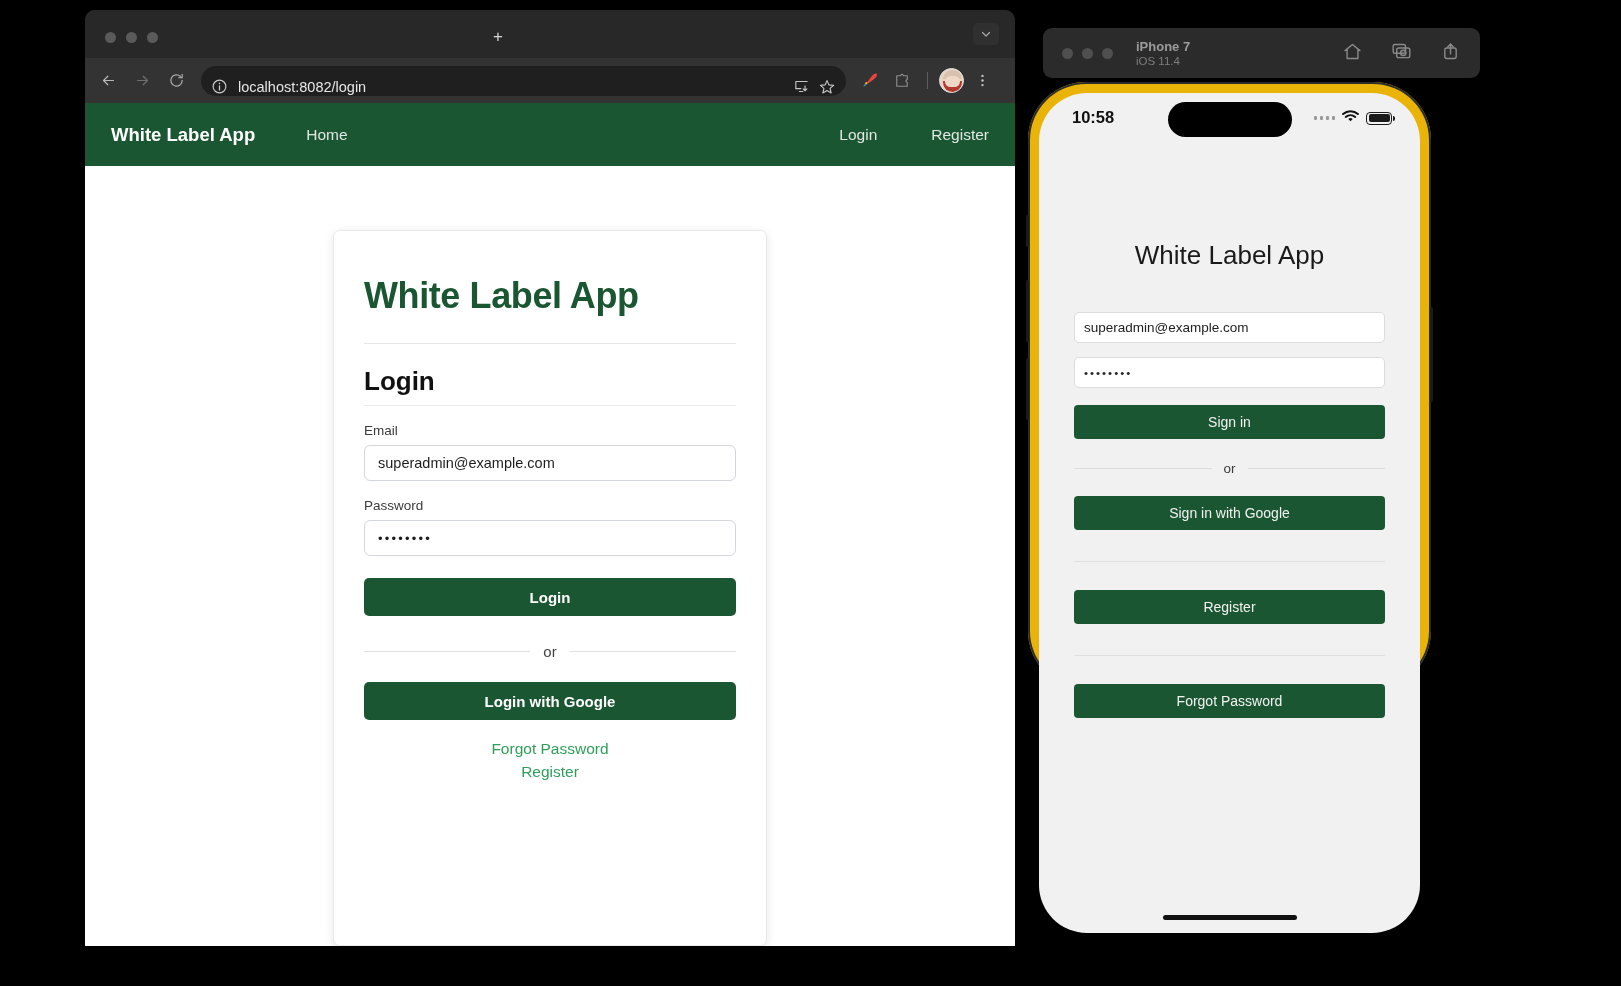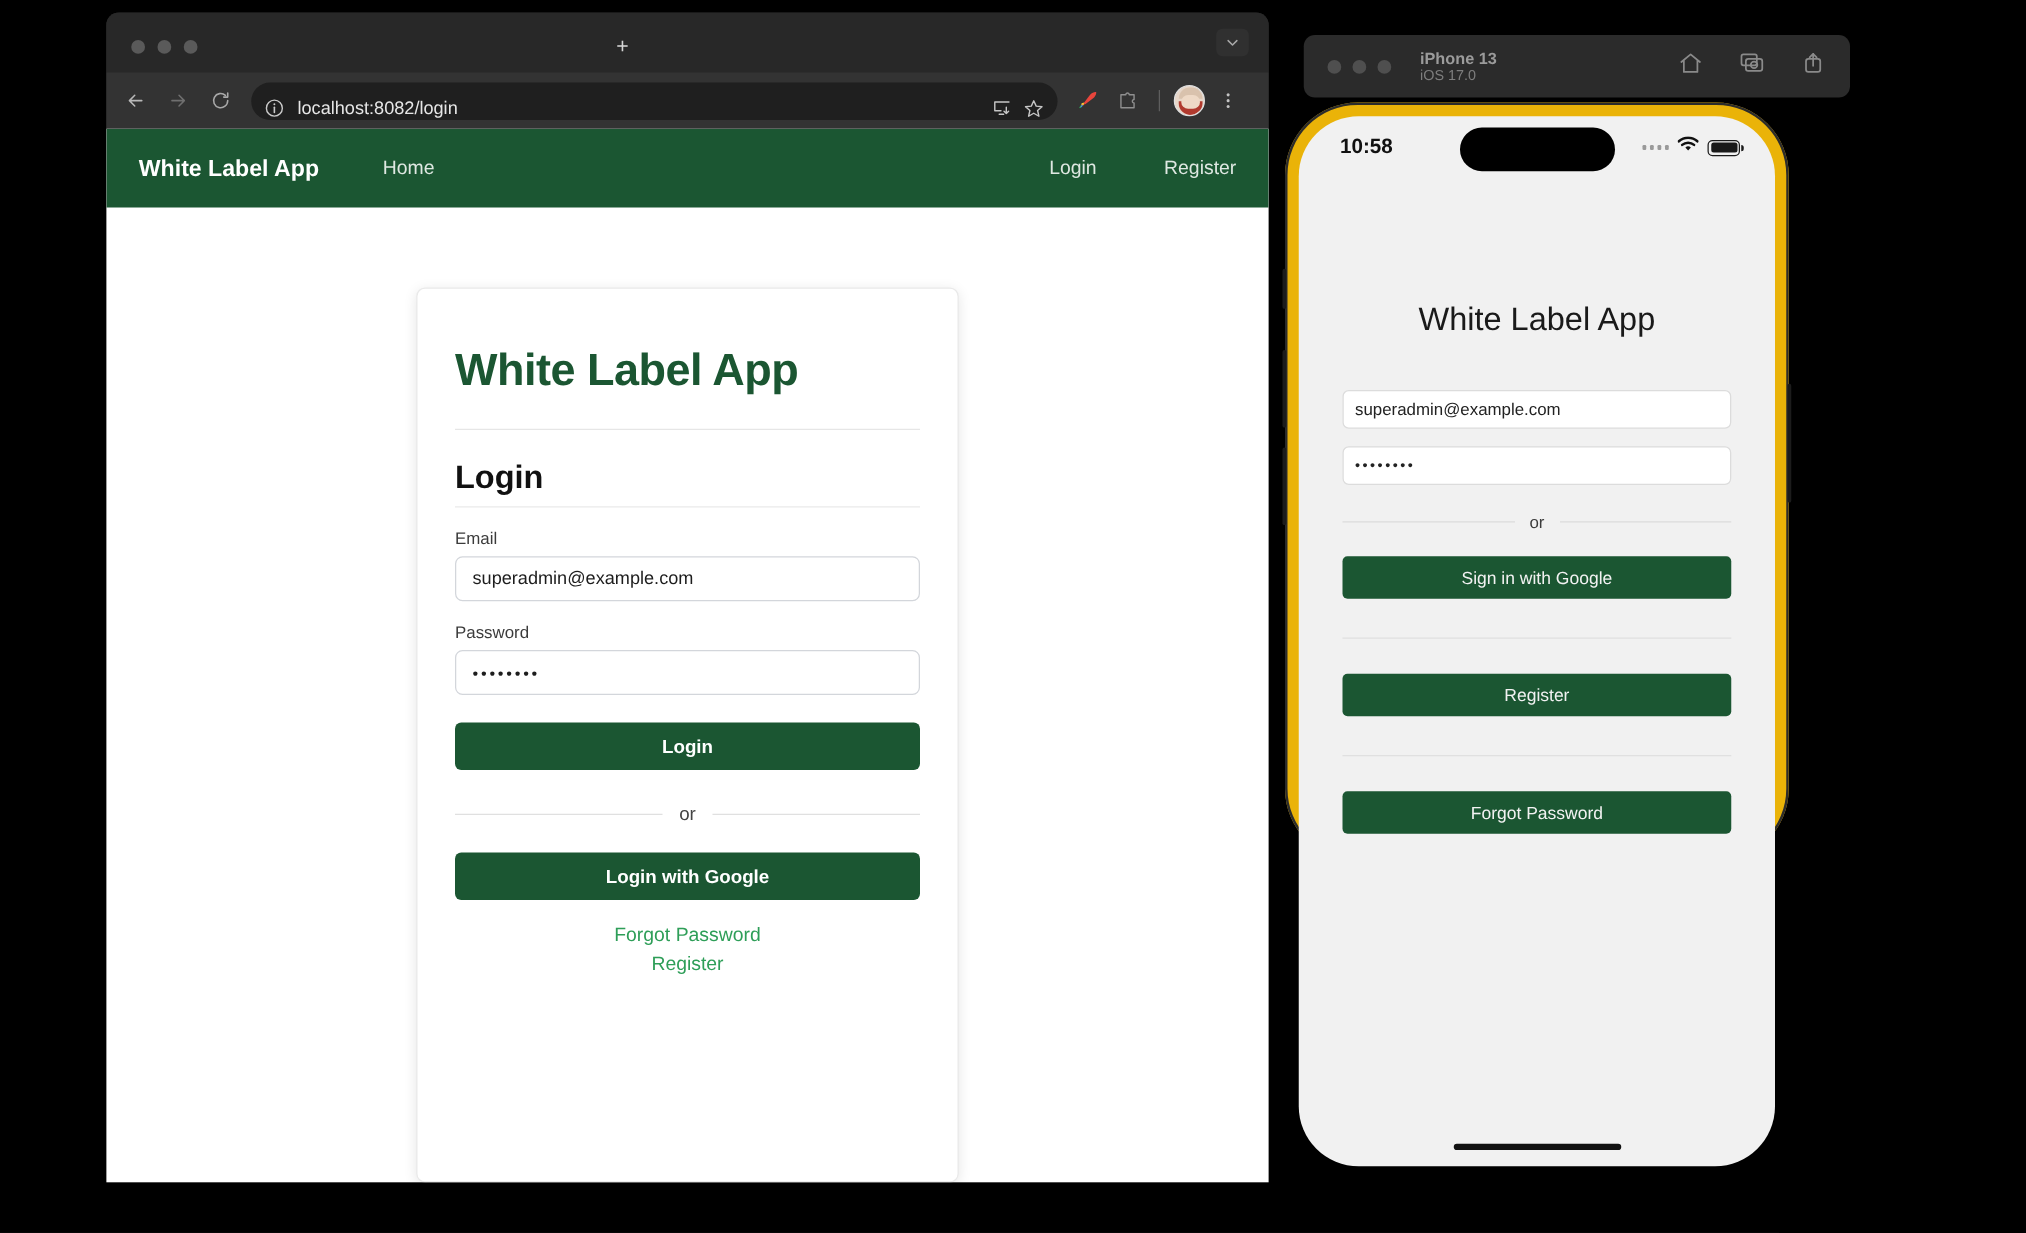--- a/index.html
+++ b/index.html
@@ -379,22 +379,22 @@
     </div>
   </div>
 
   <div class="sim-titlebar">
     <div class="sim-traffic">
       <span></span>
       <span></span>
       <span></span>
     </div>
     <div class="sim-name-wrap">
-      <div class="sim-name">iPhone 13</div>
-      <div class="sim-os">iOS 17.0</div>
+      <div class="sim-name">iPhone 7</div>
+      <div class="sim-os">iOS 11.4</div>
     </div>
     <div class="sim-tb-icons">
       <span>
         <svg width="21" height="21" viewBox="0 0 24 24">
             <path class="sim-ico" d="M3.5 11L12 4l8.5 7M5.8 9.6V20h12.4V9.6" stroke-linecap="round" stroke-linejoin="round"></path>
           </svg>
       </span>
       <span>
         <svg width="21" height="21" viewBox="0 0 24 24">
           <rect class="sim-ico" x="2.5" y="4" width="14" height="10" rx="1.8"></rect>
@@ -442,20 +442,21 @@
         </span>
       </div>
 
       <div class="app">
         <div class="app-title">White Label App</div>
 
         <div class="app-input first" placeholder="Email">superadmin@example.com</div>
 
         <div class="app-input pw" placeholder="Password">••••••••</div>
 
+        <button class="app-btn">Sign in</button>
 
         <div class="app-or">
           <span class="ln"></span>
           <span class="tx">or</span>
           <span class="ln"></span>
         </div>
 
         <button class="app-btn app-or-after">Sign in with Google</button>
 
         <div class="app-rule"></div>

